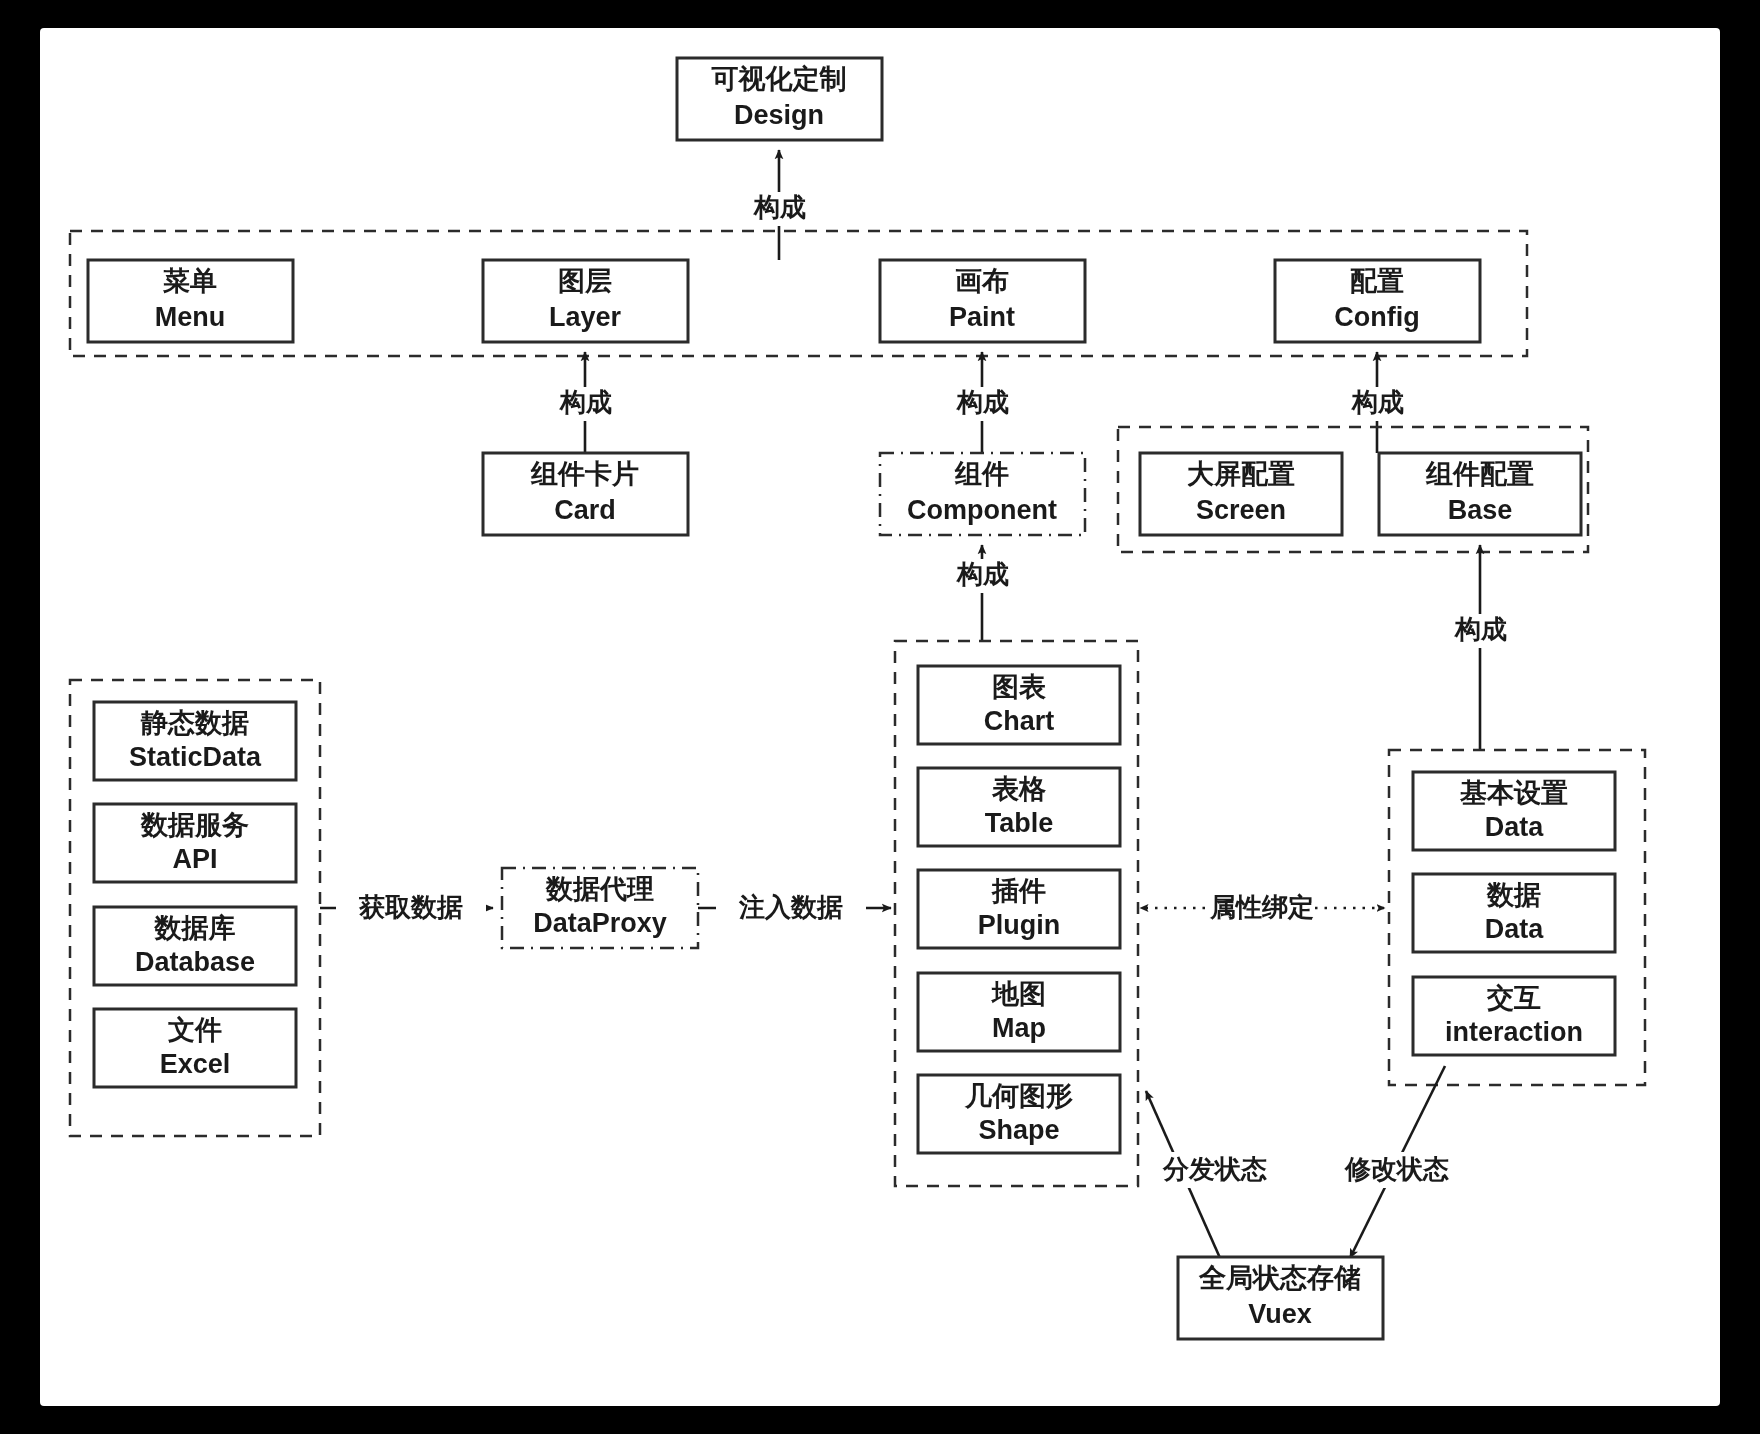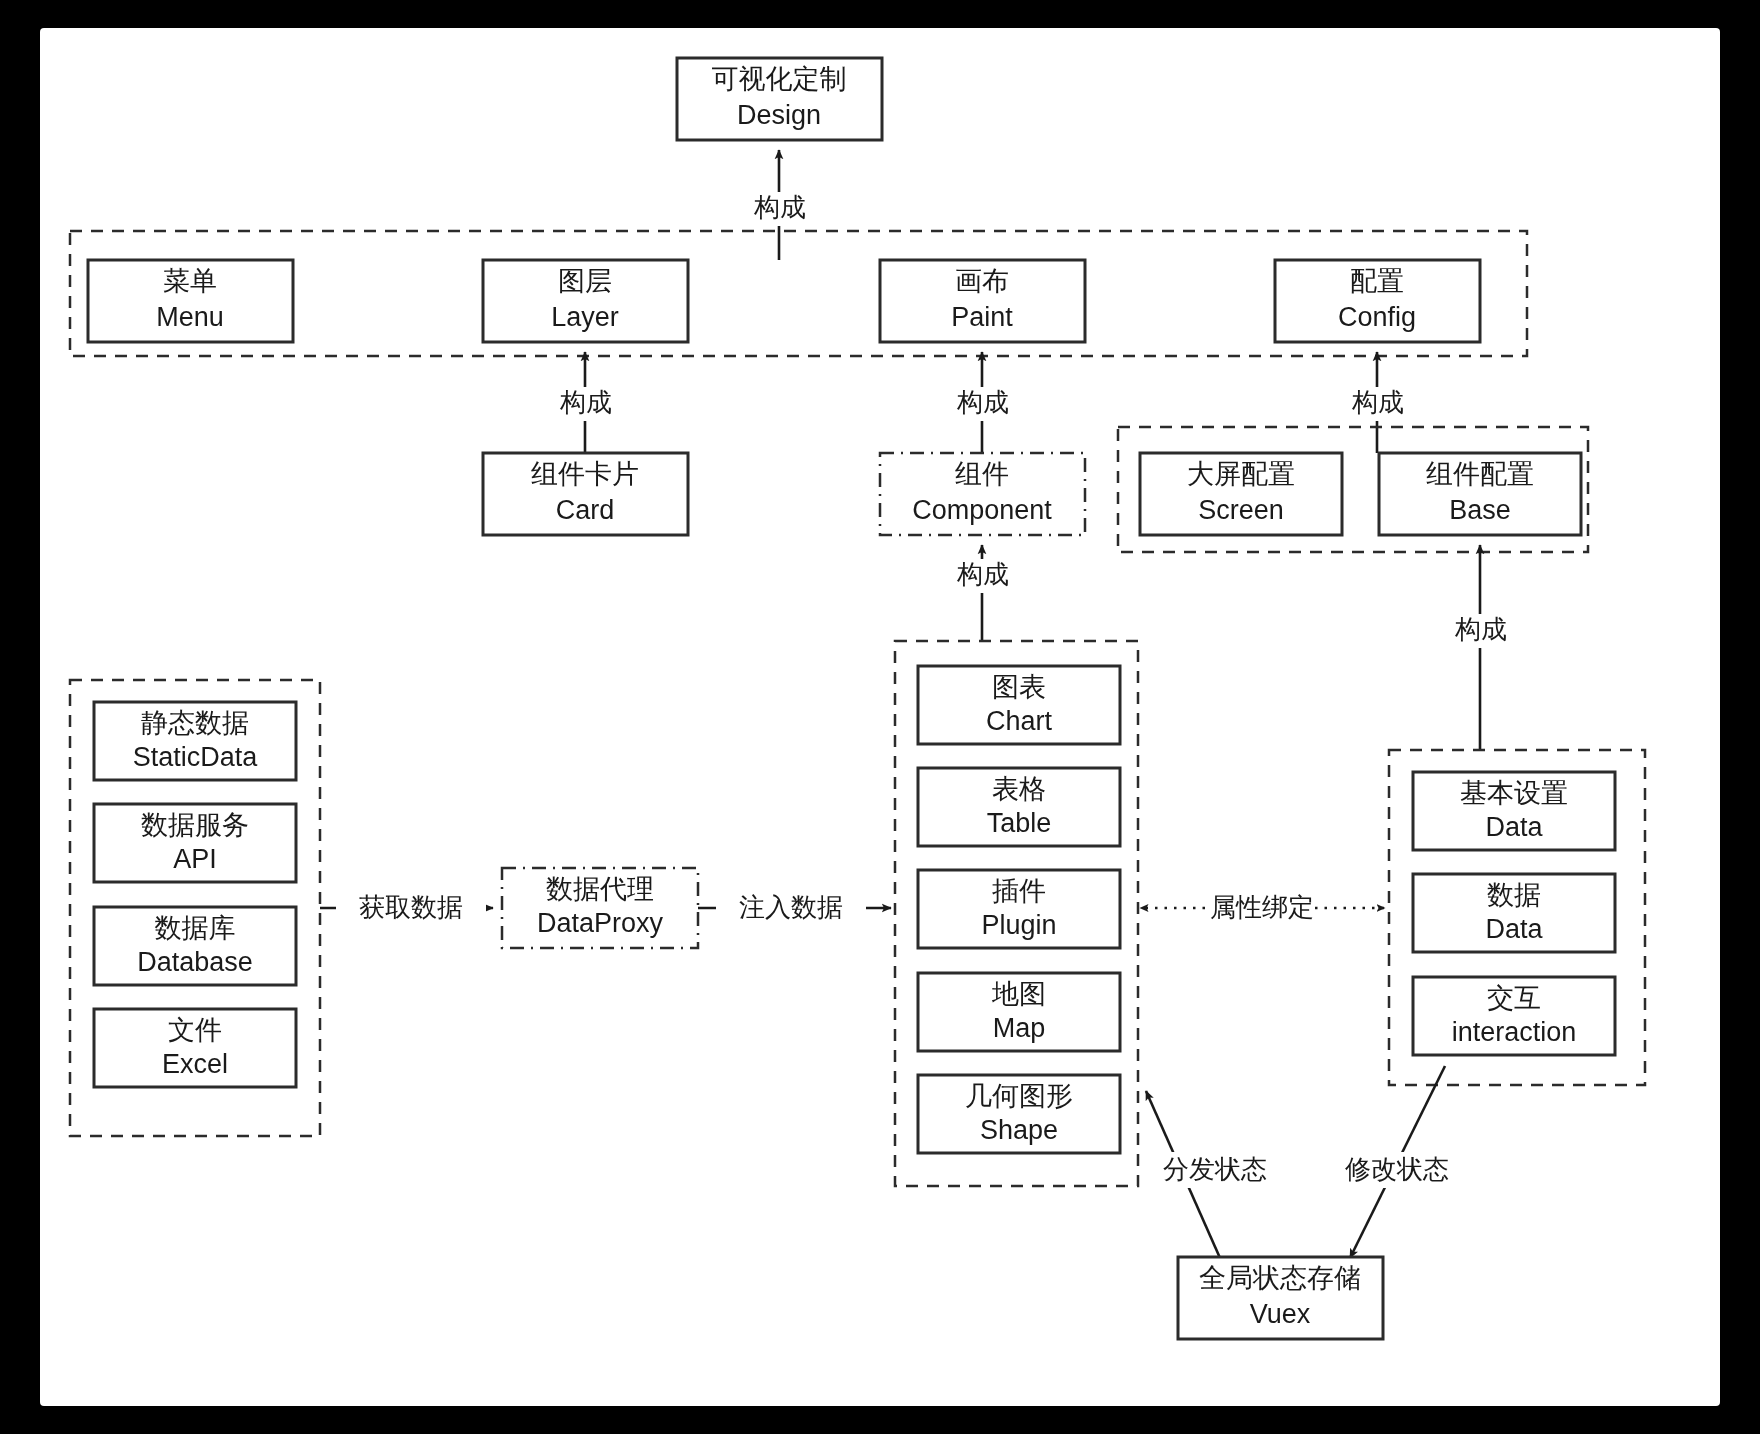--- a/index.html
+++ b/index.html
@@ -16,20 +16,21 @@
   }
   #canvas {
     position: absolute;
     left: 40px;
     top: 28px;
     width: 1680px;
     height: 1378px;
     background: #ffffff;
     border-radius: 4px;
     overflow: hidden;
+    font-weight: bold;
   }
   svg#diagram {
     position: absolute;
     left: 0;
     top: 0;
     width: 1680px;
     height: 1378px;
     display: block;
   }
   .node-rect {

